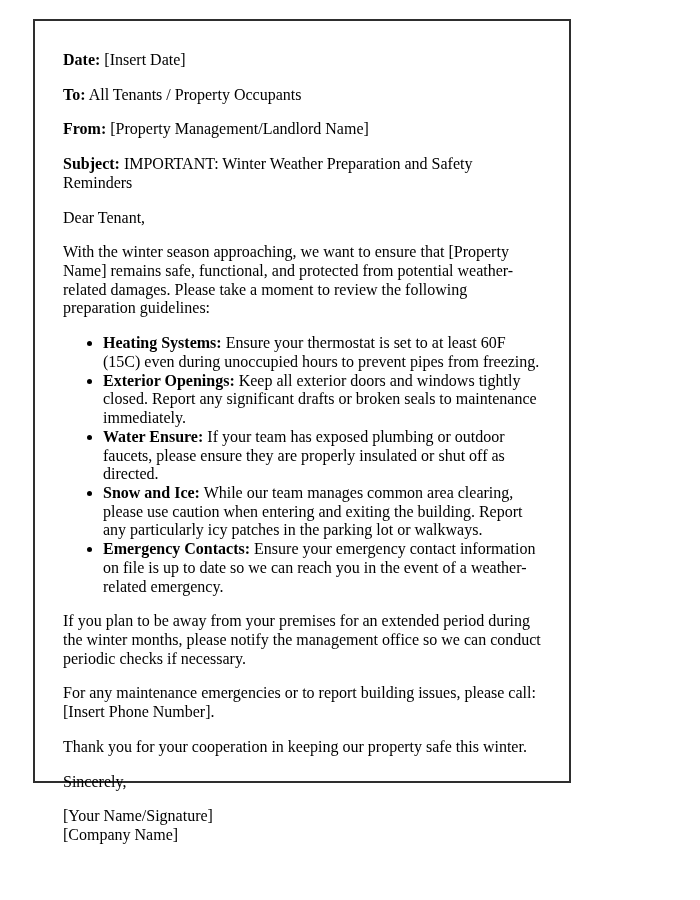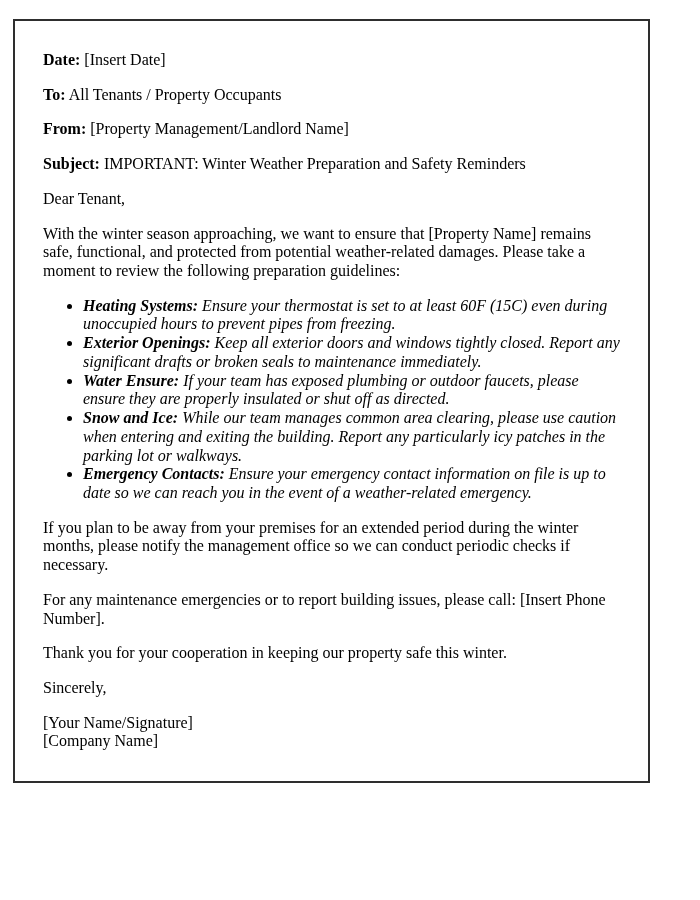--- a/index.html
+++ b/index.html
@@ -12,37 +12,36 @@
     height: 900px;
     position: relative;
     font-family: "Liberation Serif", serif;
     font-size: 16px;
     line-height: 1.17;
     color: #000000;
     overflow: hidden;
   }
   .letter-box {
     position: absolute;
-    left: 13px;
+    left: 33px;
     top: 19px;
-    width: 637px;
+    width: 538px;
     height: 764px;
     box-sizing: border-box;
     border: 2px solid #2e2e2e;
     padding: 14px 28px;
     background: #ffffff;
   }
   .letter-box p {
     margin: 16px 0;
   }
   .letter-box ul {
     margin: 16px 0;
     padding-left: 40px;
     list-style-type: disc;
-    font-style: italic;
   }
   .letter-box li {
     margin: 0;
   }
   b { font-weight: bold; }
   .sig-block {
     margin: 4px 0;
   }
   .sig-block div {
     margin: 0;

